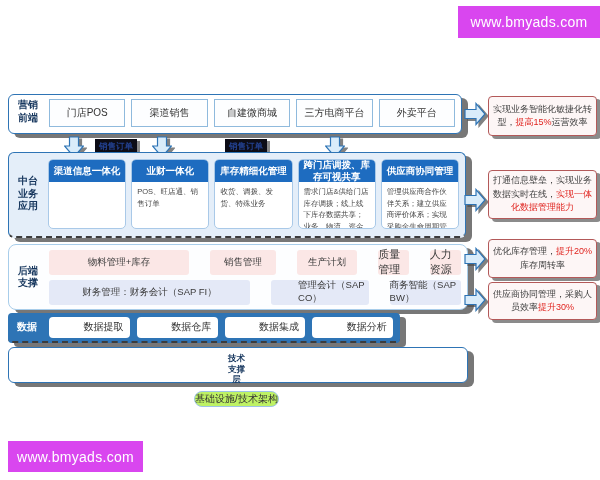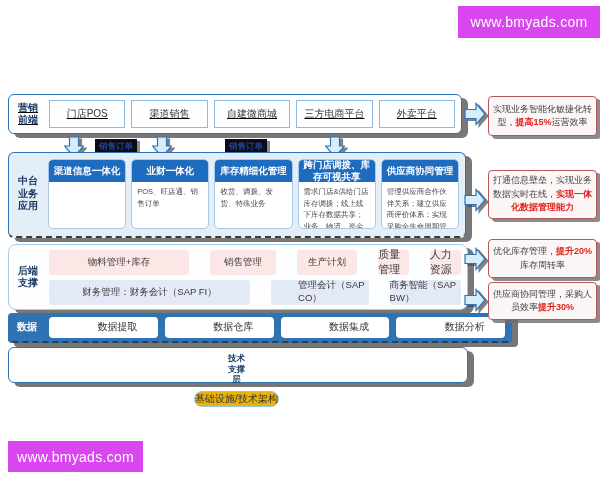--- a/index.html
+++ b/index.html
@@ -8,23 +8,23 @@
     font-family:"Liberation Sans", sans-serif;overflow:hidden;
   }
   .abs{position:absolute;}
   .watermark{
     background:#d946ef;color:#ffffff;font-size:14px;letter-spacing:.3px;
     display:flex;align-items:center;justify-content:center;
   }
   
   .section{
     border:1.5px solid #2e74b5;border-radius:6px;background:#ffffff;
-    display:flex;align-items:center;
-    box-shadow:6px 4px 0 rgba(95,95,95,.85);
-    box-sizing:border-box;padding:4px 6px 4px 4px;gap:6px;text-decoration:underline;
+    display:flex;
+    box-shadow:6px 4px 0 rgba(95,95,95,.85);
+    box-sizing:border-box;padding:4px 6px 4px 4px;gap:6px;
   }
   .vlabel{
     white-space:pre-line;text-align:center;font-weight:bold;color:#17375e;
     font-size:10px;line-height:1.25;flex:0 0 30px;
   }
   
   .chan-box{
     flex:1;height:26px;border:1.2px solid #8fbadd;border-radius:0;background:#fdfeff;
     display:flex;align-items:center;justify-content:center;font-size:10px;color:#333;
   }
@@ -82,31 +82,31 @@
   }
   
   .tech{
     background:#ffffff;border:1.5px solid #2e74b5;border-radius:6px;
     display:flex;align-items:center;gap:6px;box-sizing:border-box;padding:5px 7px 5px 4px;
     box-shadow:6px 4px 0 rgba(95,95,95,.85);
     flex-direction:column;
   }
   .tech .vlabel{font-size:8.5px;}
   .tbox{
-    flex:1;height:23px;border:1px solid #9dc3e6;border-radius:9px;background:#eab308;
+    flex:1;height:23px;border:1px solid #9dc3e6;border-radius:9px;background:#bef264;
     display:flex;align-items:center;justify-content:center;font-size:10px;color:#333;
   }
   
   .callout{
     left:488px;width:109px;background:#fdf6f6;border:1px solid #b35959;border-radius:4px;
     box-shadow:4px 3px 0 rgba(110,110,110,.8);box-sizing:border-box;
     display:flex;align-items:center;justify-content:center;text-align:center;
     font-size:9px;color:#3f3f3f;line-height:1.5;padding:3px 4px;
   }
-  .callout .red{color:#e0231e;font-weight:bold;}
+  .callout .red{color:#e0231e;font-weight:normal;}
 </style>
 </head>
 <body>
 
 <div class="abs watermark" style="left:458px;top:6px;width:142px;height:32px;">www.bmyads.com</div>
 <div class="abs watermark" style="left:8px;top:441px;width:135px;height:31px;">www.bmyads.com</div>
 
 <div class="abs section" style="left:8px;top:94px;width:454px;height:40px;">
   <div class="vlabel">营销
 前端</div>
@@ -166,21 +166,21 @@
       <div class="bbox pink small" style="flex:38;">人力资源</div>
     </div>
     <div class="brow">
       <div class="bbox lav" style="flex:231;">财务管理：财务会计（SAP FI）</div>
       <div class="bbox lav" style="flex:81;padding-left:27px;">管理会计（SAP CO）</div>
       <div class="bbox lav" style="flex:82;">商务智能（SAP BW）</div>
     </div>
   </div>
 </div>
 
-<div class="abs databand" style="left:8px;top:313px;width:504px;height:30px;">
+<div class="abs databand" style="left:8px;top:313px;width:392px;height:30px;">
   <div class="vlabel">数据</div>
   <div class="dbox">数据提取</div>
   <div class="dbox">数据仓库</div>
   <div class="dbox">数据集成</div>
   <div class="dbox">数据分析</div>
 </div>
 
 <div class="abs tech" style="left:8px;top:347px;width:460px;height:36px;">
   <div class="vlabel">技术
 支撑

